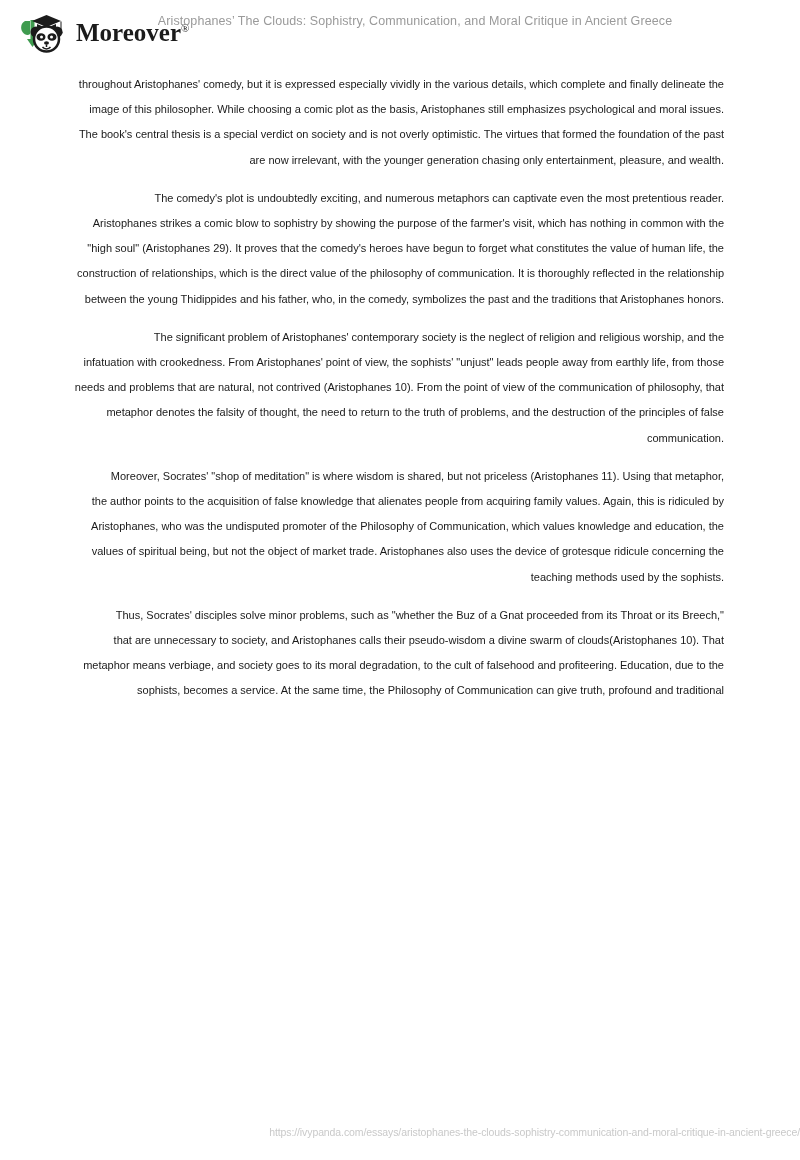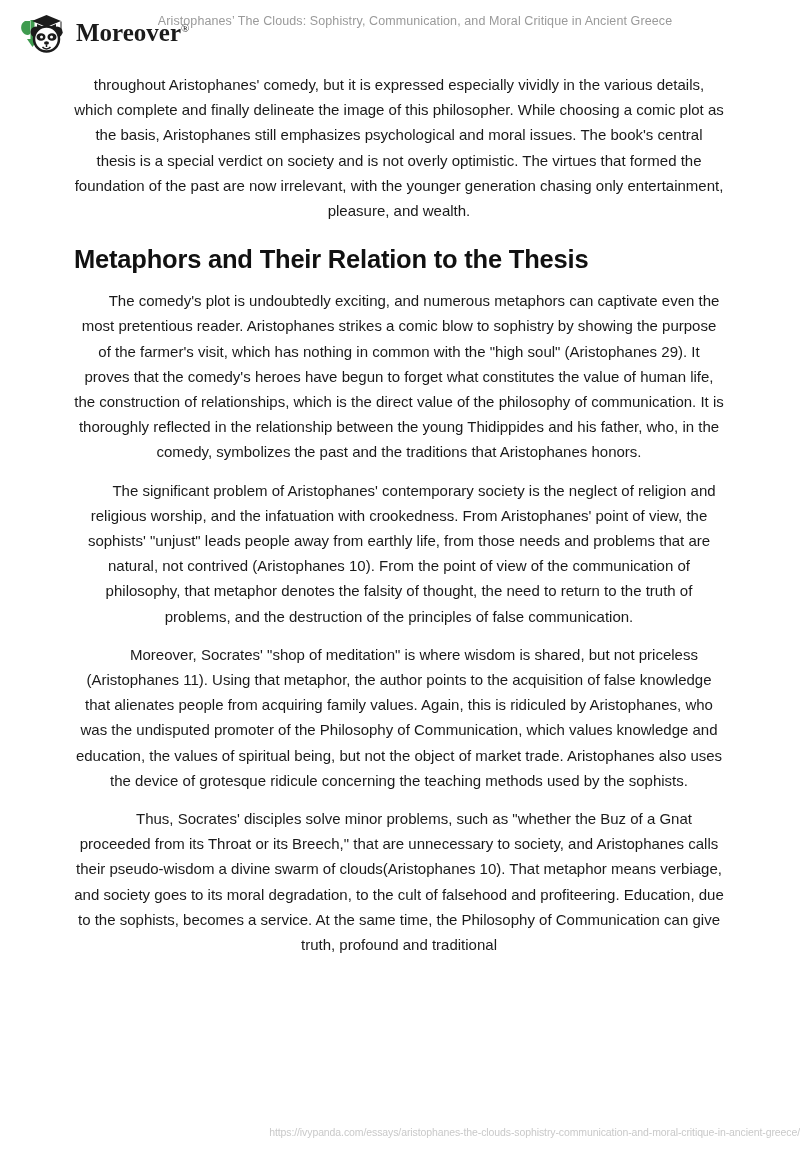--- a/index.html
+++ b/index.html
@@ -68,24 +68,24 @@
 
   
   .doc-body {
     position: absolute;
     left: 74px;
     top: 72px;
     width: 650px;
   }
   .doc-body p {
     margin: 0 0 13px 0;
-    font-size: 15px;
+    font-size: 11px;
     line-height: 25.2px;
     color: #1a1a1a;
-    text-align: center;
+    text-align: right;
   }
   .doc-body p.indent {
     text-indent: 30px;
   }
   .section-heading {
     margin: 21px 0 14px 0;
     font-size: 25.5px;
     line-height: 30px;
     font-weight: 700;
     color: #111111;
@@ -148,21 +148,20 @@
     <span class="brand-name"><span>Moreover</span><span class="reg">®</span></span>
   </div>
 
   <div class="header-title">Aristophanes’ The Clouds: Sophistry, Communication, and Moral Critique in Ancient Greece</div>
 </header>
 
 <main class="doc-body">
 
   <p>throughout Aristophanes' comedy, but it is expressed especially vividly in the various details, which complete and finally delineate the image of this philosopher. While choosing a comic plot as the basis, Aristophanes still emphasizes psychological and moral issues. The book's central thesis is a special verdict on society and is not overly optimistic. The virtues that formed the foundation of the past are now irrelevant, with the younger generation chasing only entertainment, pleasure, and wealth.</p>
 
-  <h2 class="section-heading">Metaphors and Their Relation to the Thesis</h2>
 
   <p class="indent">The comedy's plot is undoubtedly exciting, and numerous metaphors can captivate even the most pretentious reader. Aristophanes strikes a comic blow to sophistry by showing the purpose of the farmer's visit, which has nothing in common with the "high soul" (Aristophanes 29). It proves that the comedy's heroes have begun to forget what constitutes the value of human life, the construction of relationships, which is the direct value of the philosophy of communication. It is thoroughly reflected in the relationship between the young Thidippides and his father, who, in the comedy, symbolizes the past and the traditions that Aristophanes honors.</p>
   <p class="indent">The significant problem of Aristophanes' contemporary society is the neglect of religion and religious worship, and the infatuation with crookedness. From Aristophanes' point of view, the sophists' "unjust" leads people away from earthly life, from those needs and problems that are natural, not contrived (Aristophanes 10). From the point of view of the communication of philosophy, that metaphor denotes the falsity of thought, the need to return to the truth of problems, and the destruction of the principles of false communication.</p>
   <p class="indent">Moreover, Socrates' "shop of meditation" is where wisdom is shared, but not priceless (Aristophanes 11). Using that metaphor, the author points to the acquisition of false knowledge that alienates people from acquiring family values. Again, this is ridiculed by Aristophanes, who was the undisputed promoter of the Philosophy of Communication, which values knowledge and education, the values of spiritual being, but not the object of market trade. Aristophanes also uses the device of grotesque ridicule concerning the teaching methods used by the sophists.</p>
   <p class="indent">Thus, Socrates' disciples solve minor problems, such as "whether the Buz of a Gnat proceeded from its Throat or its Breech," that are unnecessary to society, and Aristophanes calls their pseudo-wisdom a divine swarm of clouds(Aristophanes 10). That metaphor means verbiage, and society goes to its moral degradation, to the cult of falsehood and profiteering. Education, due to the sophists, becomes a service. At the same time, the Philosophy of Communication can give truth, profound and traditional</p>
 
 </main>
 
 <footer class="page-footer">
   <div class="footer-url">https://ivypanda.com/essays/aristophanes-the-clouds-sophistry-communication-and-moral-critique-in-ancient-greece/</div>

